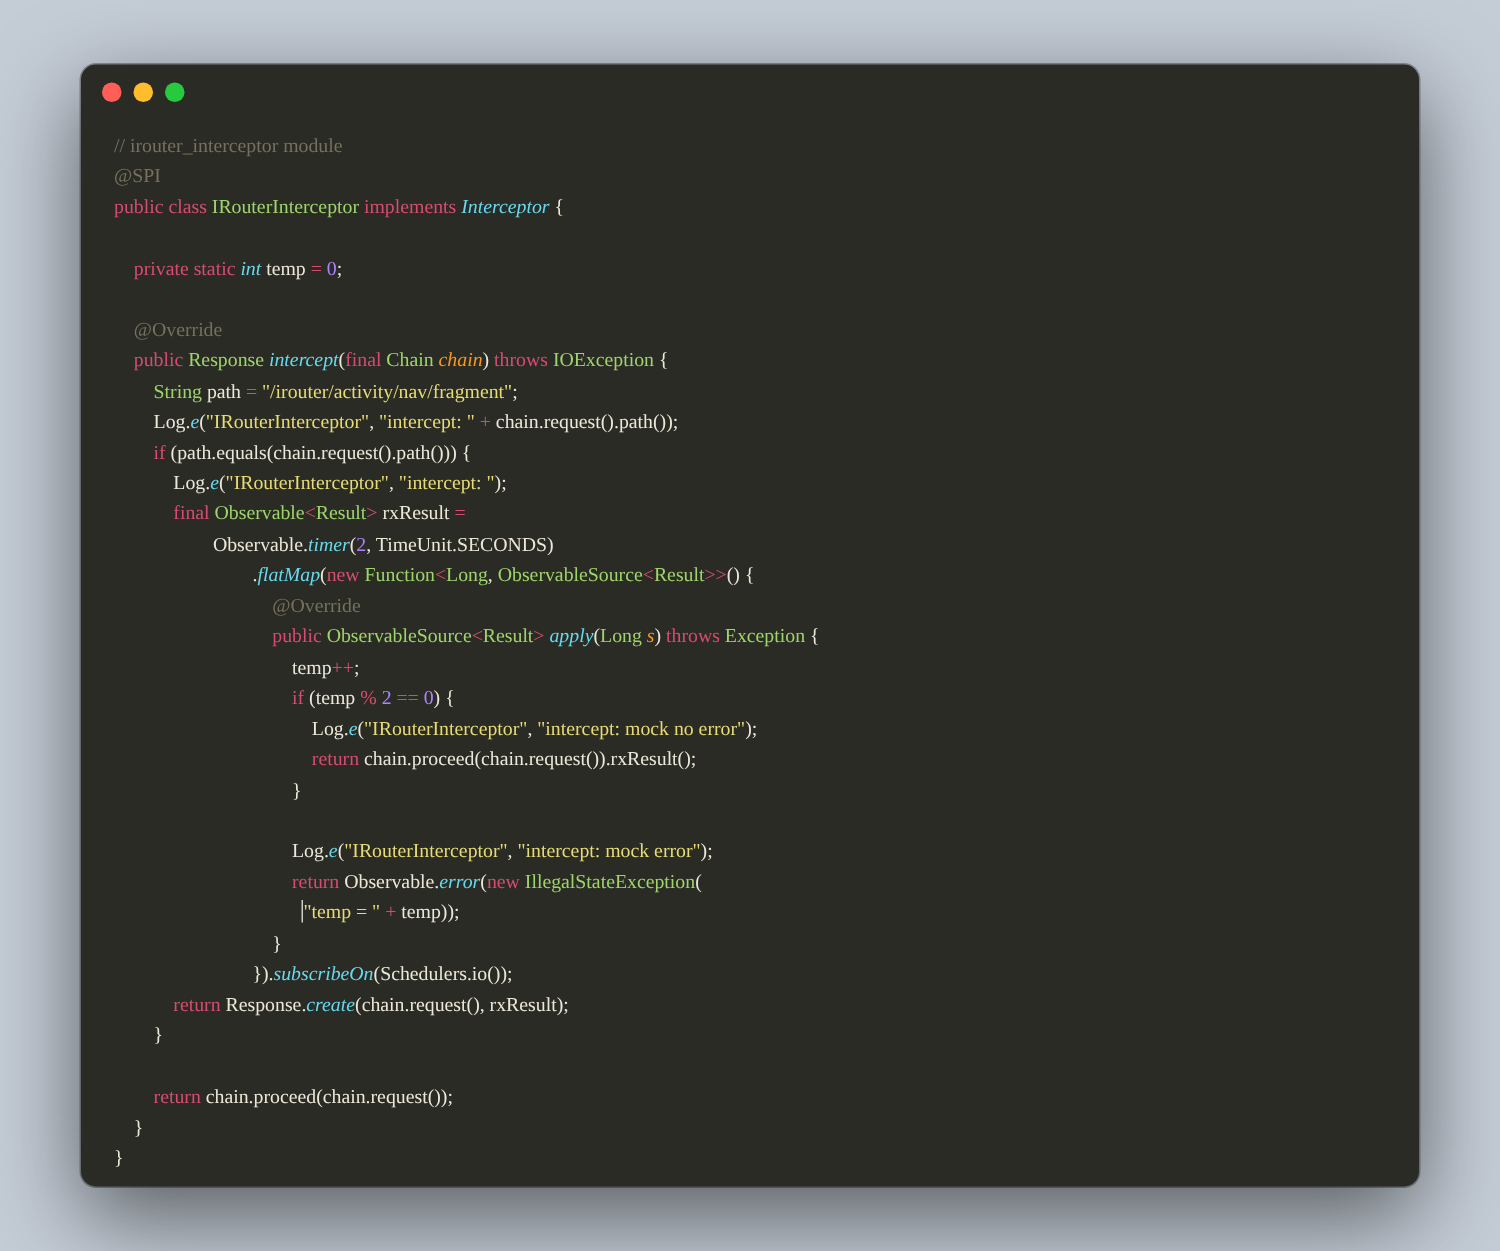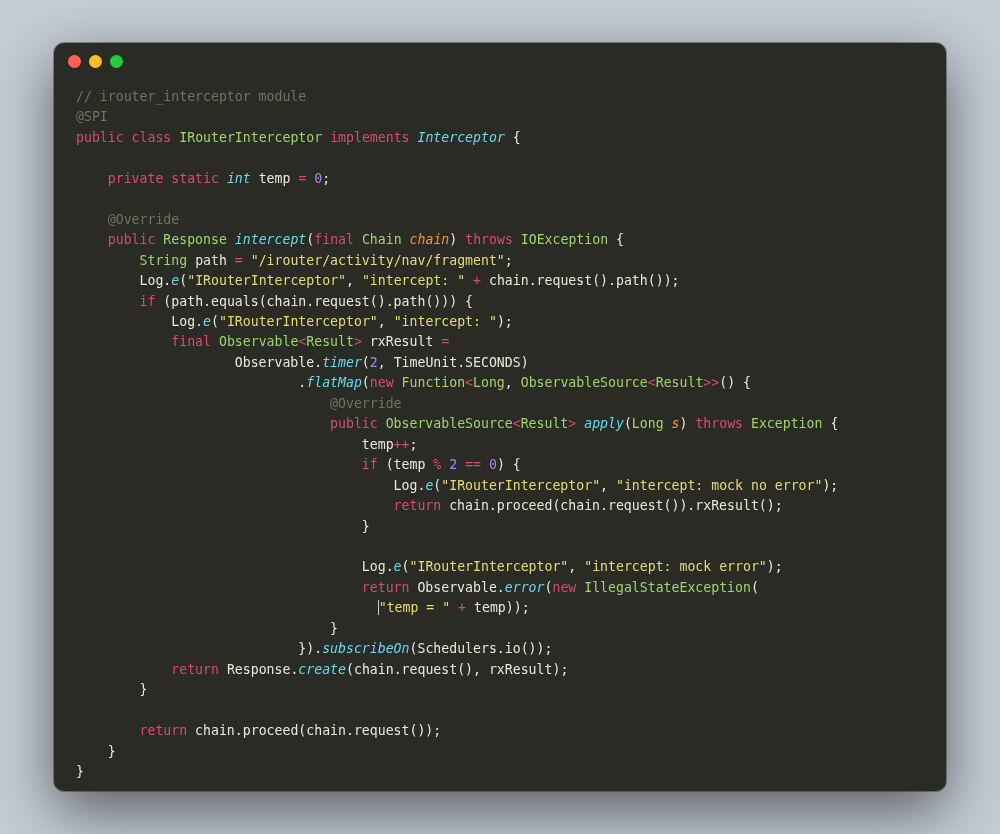--- a/index.html
+++ b/index.html
@@ -14,20 +14,21 @@
   }
   .window {
     width: 892px;
     height: 748px;
     background: #2b2b25;
     border-radius: 10px;
     box-shadow: 0 20px 60px rgba(0,0,0,0.55), 0 0 0 1px rgba(0,0,0,0.3);
     overflow: hidden;
     display: flex;
     flex-direction: column;
+    font-family: Liberation Serif, serif;
   }
   .titlebar {
     height: 36px;
     display: flex;
     align-items: center;
     padding-left: 14px;
     gap: 8px;
   }
   .dot { width: 13px; height: 13px; border-radius: 50%; }
   .dot.red { background: #ff5f56; }

